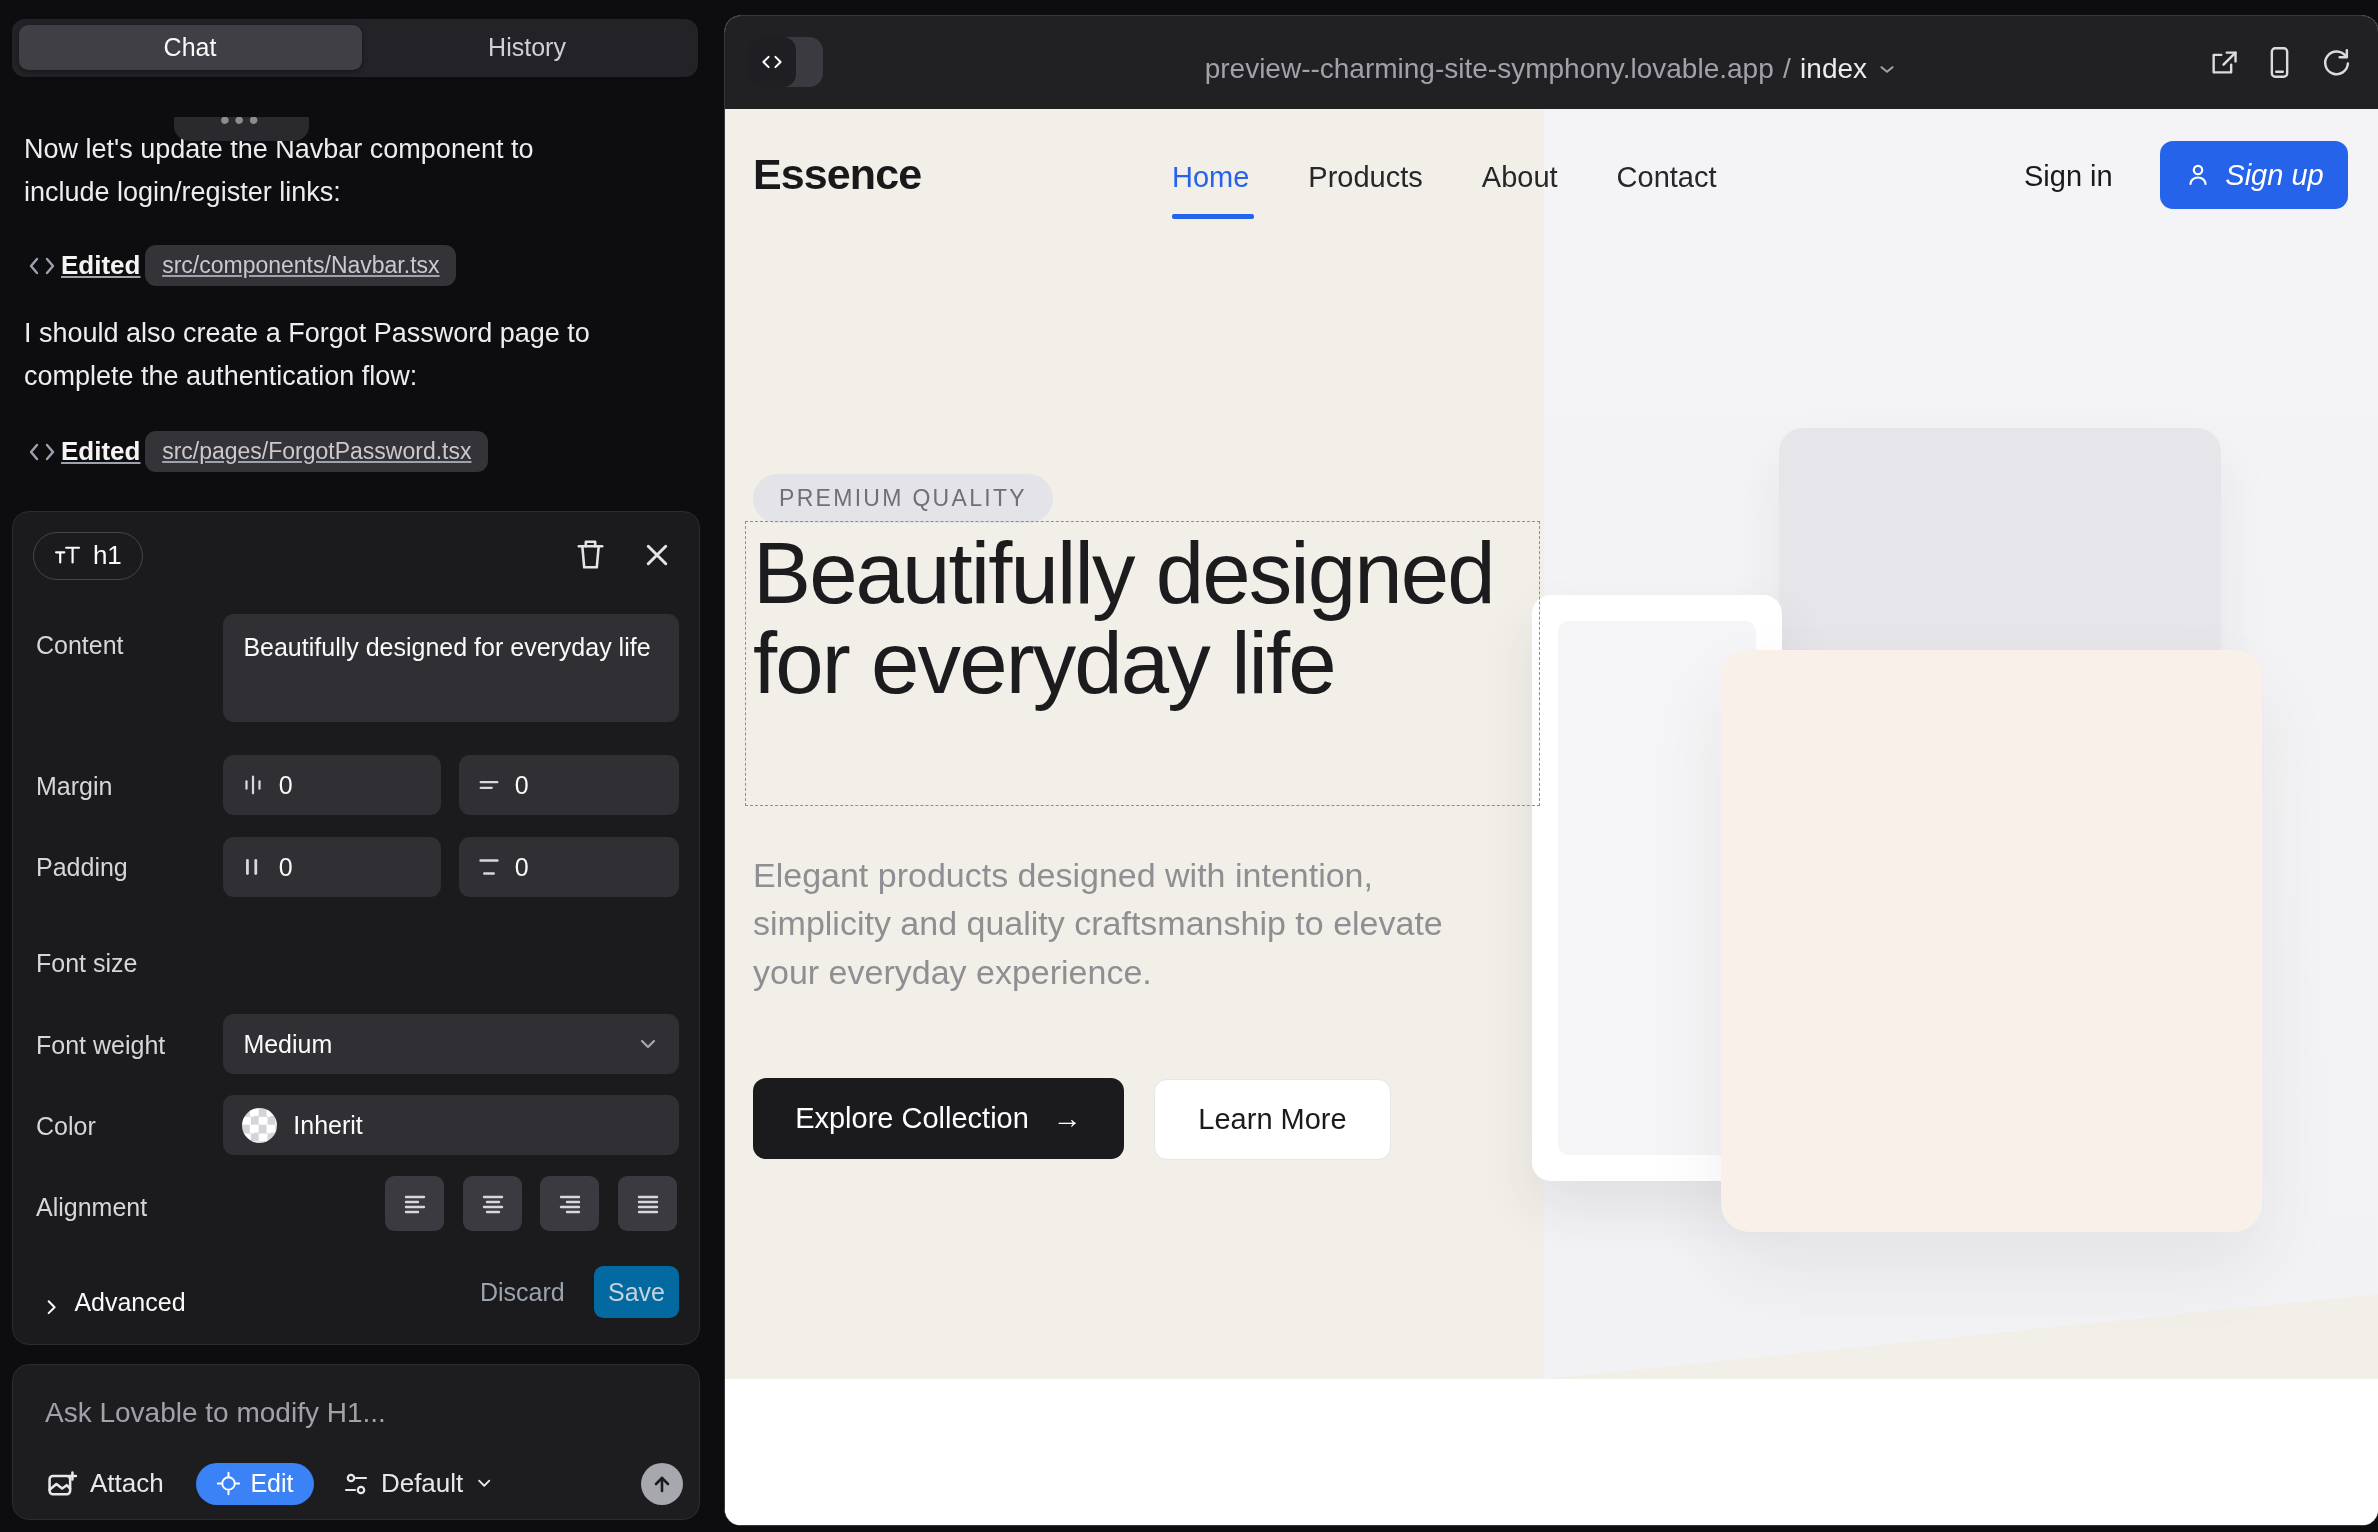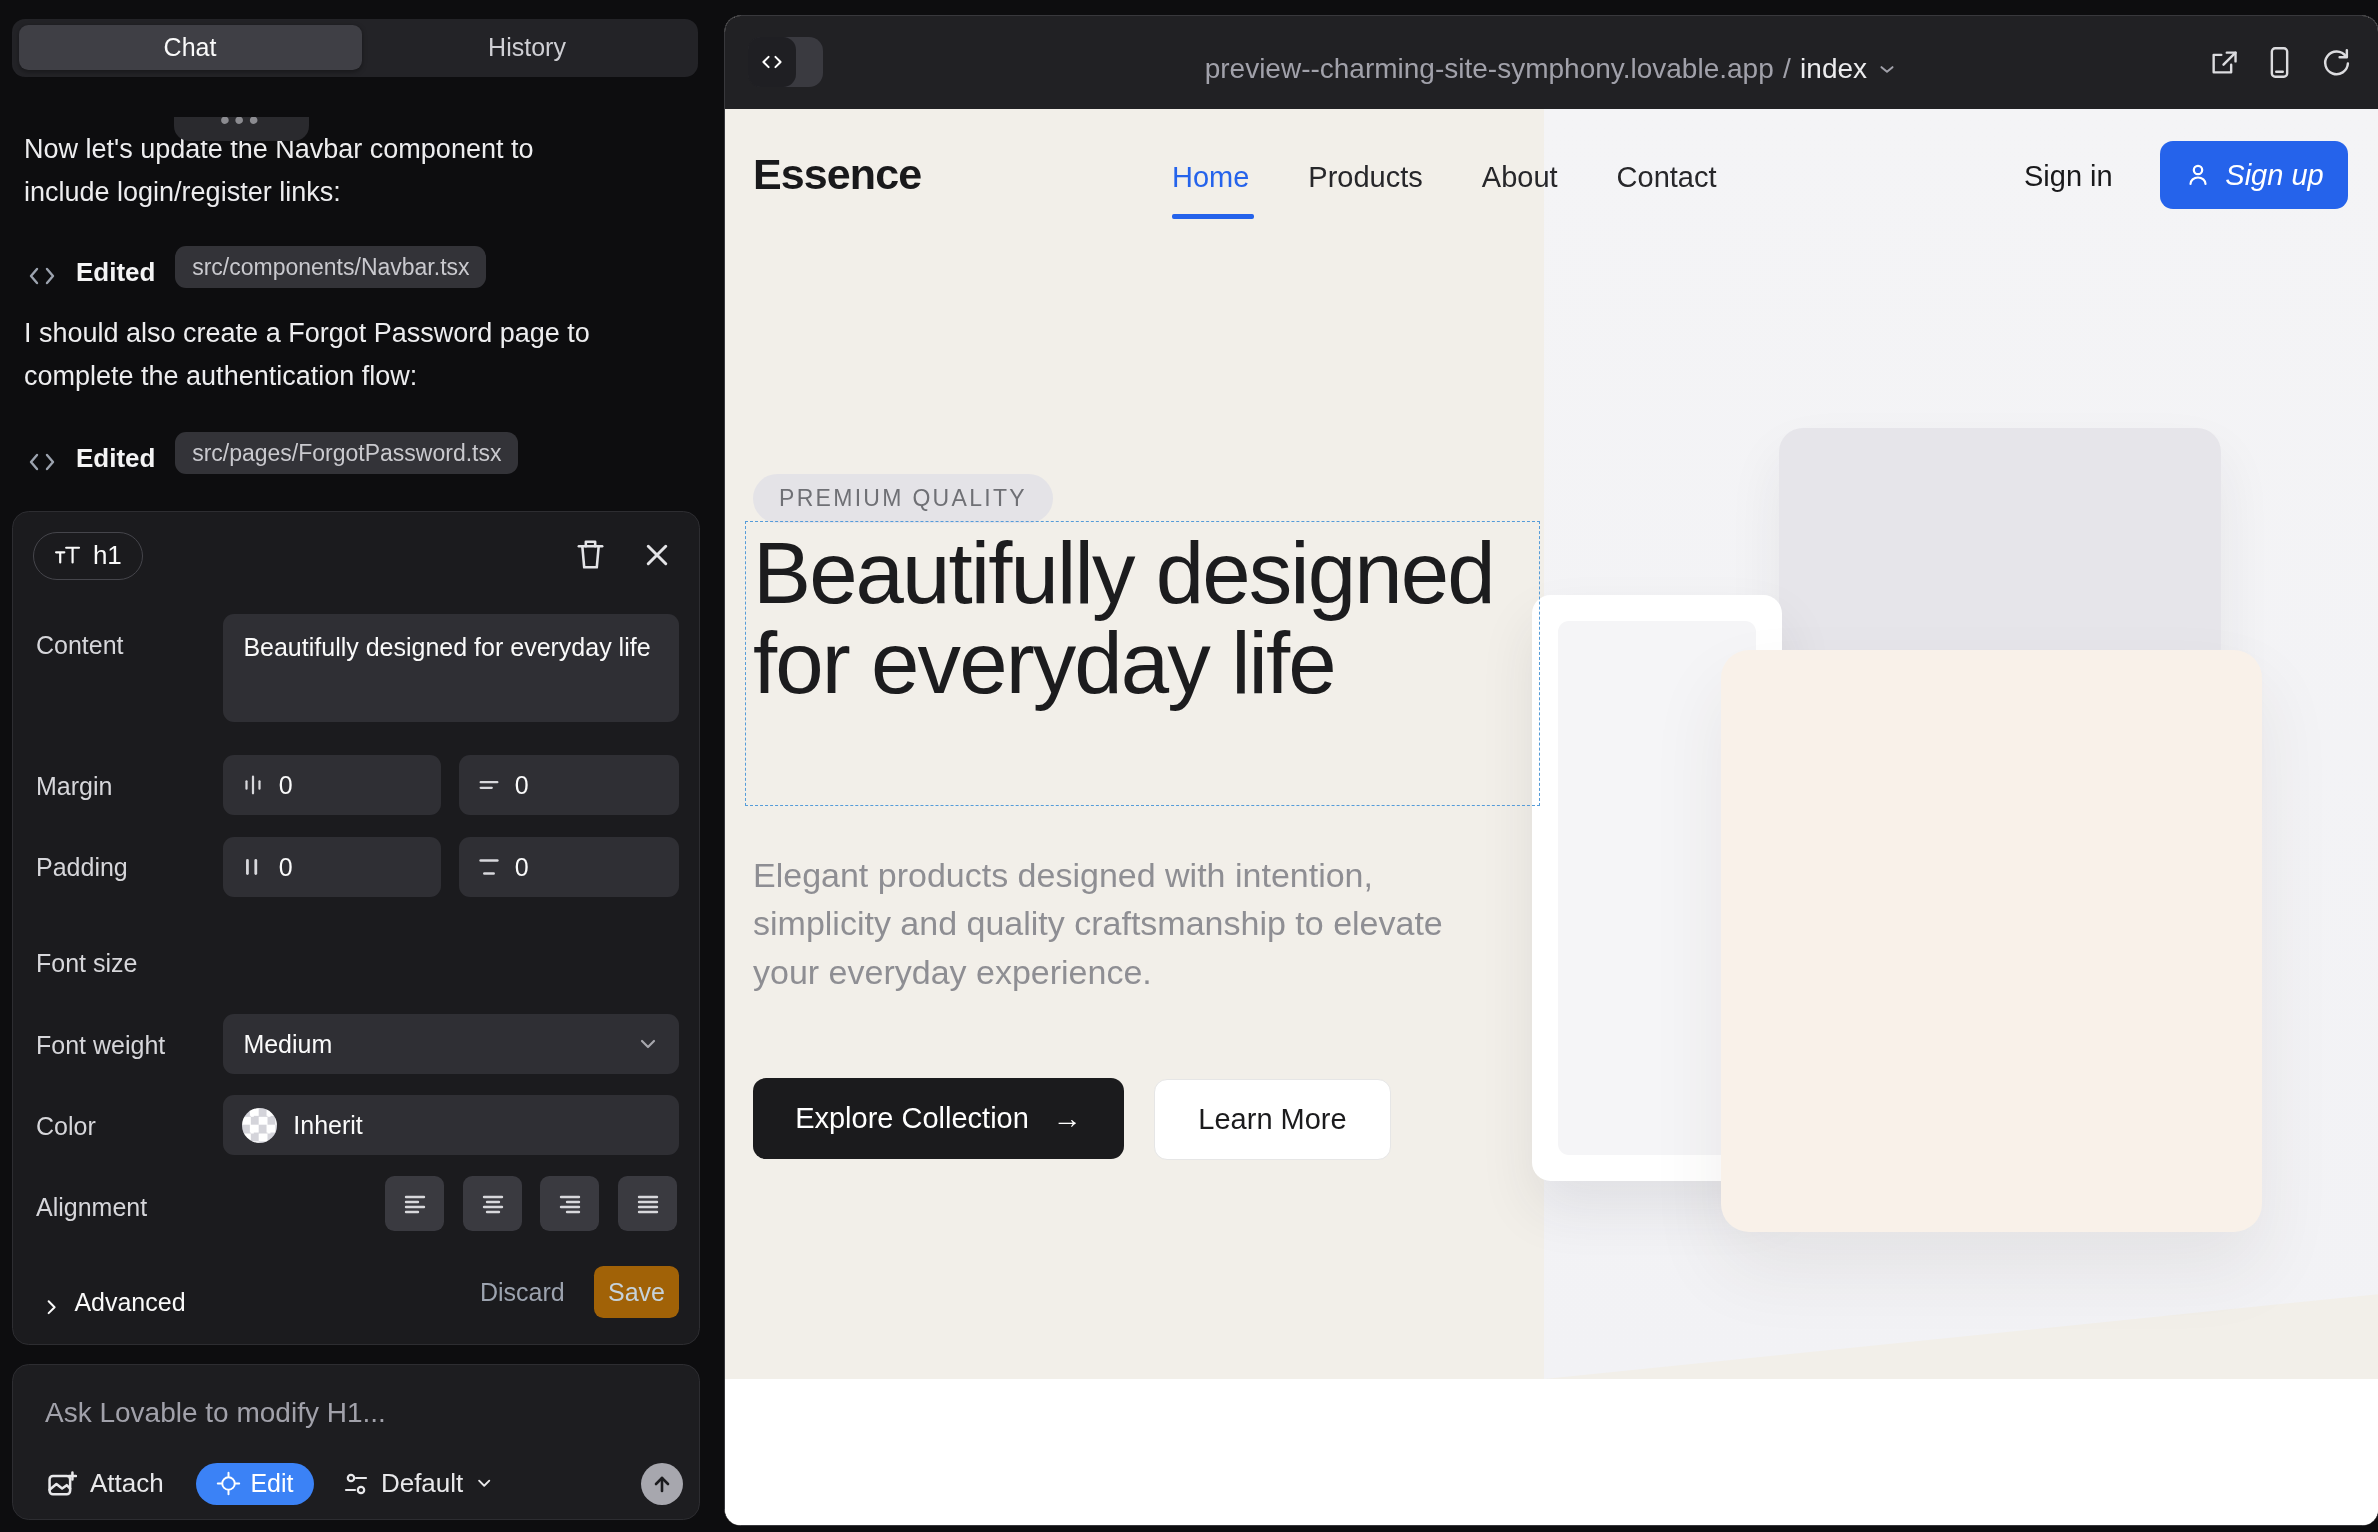--- a/index.html
+++ b/index.html
@@ -20,21 +20,21 @@
     color:#cfcfd4; font-size:25px; display:flex; align-items:center; justify-content:center; }
 
   .peek-pill { position:absolute; left:174px; top:117px; width:135px; height:24px;
     background:#2a2a2e; border-radius:0 0 15px 15px; overflow:hidden; z-index:2; }
   .peek-pill span { position:absolute; top:-13px; left:0; right:0; text-align:center;
     color:#8b8b90; font-size:28px; letter-spacing:4.6px; }
 
   .chat-msg { position:absolute; left:24px; width:594px; color:#ededef;
     font-size:27px; line-height:1.6; }
   .edited-row { position:absolute; left:28px; height:45px; display:flex;
-    align-items:flex-end; gap:20px; color:#9ca3af; }
+    align-items:center; gap:5px; color:#9ca3af;text-decoration:underline; }
   .edited-label { color:#f4f4f5; font-size:26px; font-weight:700; }
   .file-chip { background:#333338; border-radius:11px; padding:7.4px 16.7px;
     color:#c9c9ce; font-size:23px; white-space:nowrap; }
 
   
   .editor-card { position:absolute; left:12px; top:511px; width:688px; height:834px;
     background:#1b1b1e; border:0.9px solid #2d2d31; border-radius:16.7px; }
   .tag-pill { position:absolute; left:19.5px; top:19.5px; height:48px; padding:0 20.4px;
     border:0.9px solid #45454b; border-radius:927px; display:flex; align-items:center;
     gap:11px; color:#fafafa; font-size:26px; }
@@ -49,21 +49,21 @@
   .checker { width:35px; height:35px; border-radius:50%; margin-left:18.6px;
     background-color:#fff;
     background-image:repeating-conic-gradient(#ffffff 0% 25%, #d4d4da 0% 50%);
     background-size:16.7px 16.7px; }
   .align-btn { position:absolute; top:664px; width:59px; height:55px; background:#3a3a40;
     border-radius:9.3px; color:#d8d8dc; display:flex; align-items:center; justify-content:center; }
   .advanced { position:absolute; left:28px; top:776px; display:flex; align-items:flex-end;
     gap:13px; color:#fafafa; font-size:25px; }
   .discard { position:absolute; left:467px; top:766px; color:#9ca3af; font-size:25px; }
   .save-btn { position:absolute; left:581px; top:754px; width:85px; height:52px;
-    background:#a16207; border-radius:9.3px; color:#c6d2da; font-size:25px;
+    background:#0369a1; border-radius:9.3px; color:#c6d2da; font-size:25px;
     display:flex; align-items:center; justify-content:center; }
 
   
   .composer { position:absolute; left:12px; top:1364px; width:688px; height:156px;
     background:#1d1d20; border:0.9px solid #2d2d31; border-radius:16.7px; }
   .composer .ph { position:absolute; left:32px; top:32px; color:#a1a1aa; font-size:28px; }
   .composer-row { position:absolute; left:32px; right:16px; top:96px; height:45px;
     display:flex; align-items:center; }
   .attach { display:flex; align-items:center; gap:13px; color:#e8e8ea; font-size:26px; }
   .edit-pill { margin-left:32px; height:42px; padding:0 20.4px; border-radius:927px;

